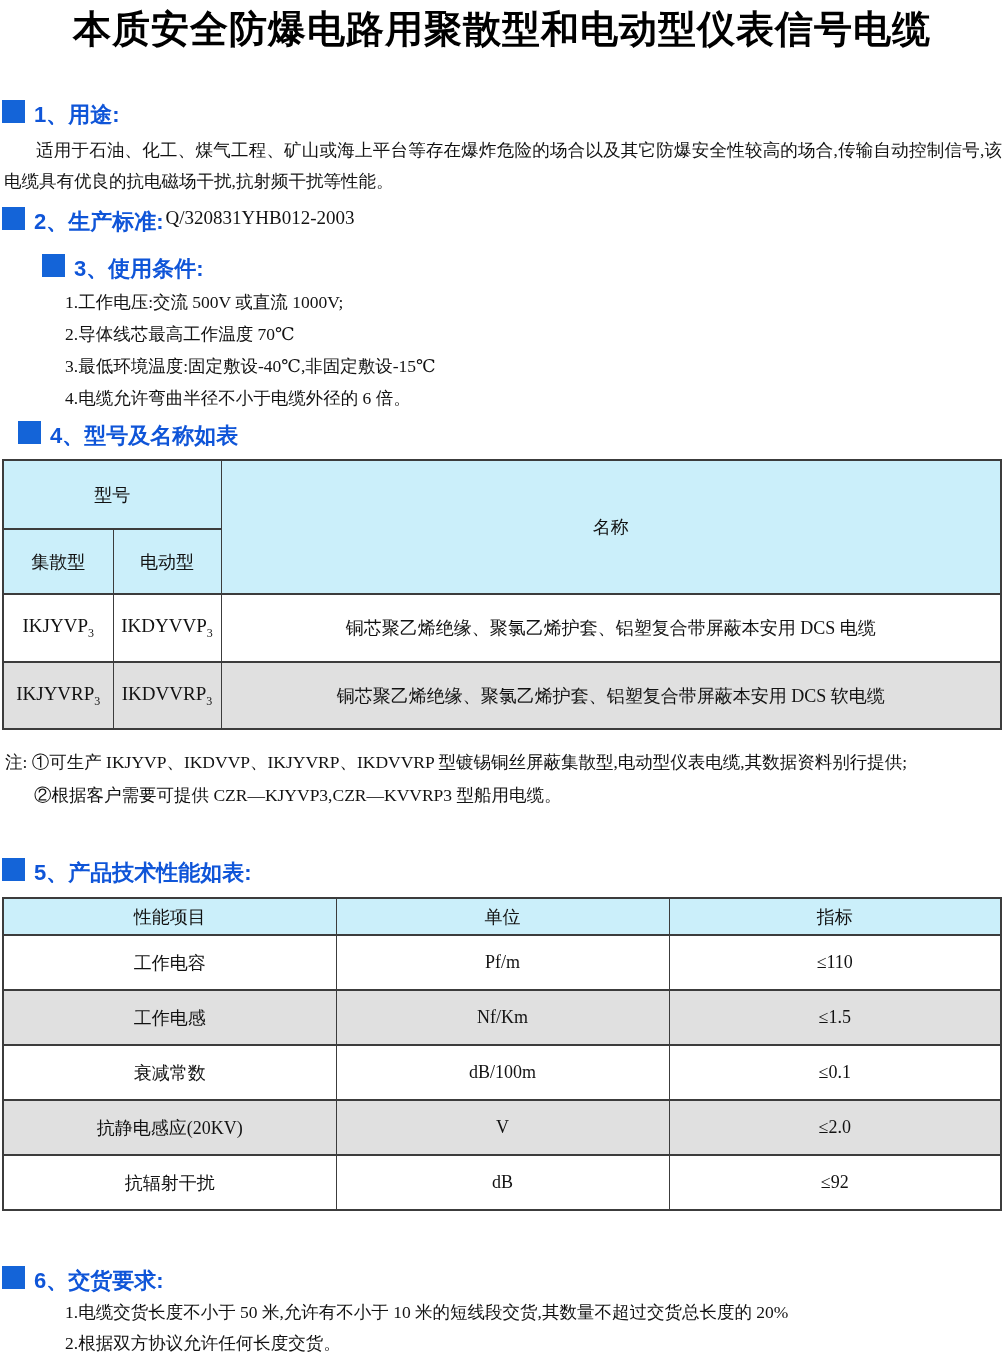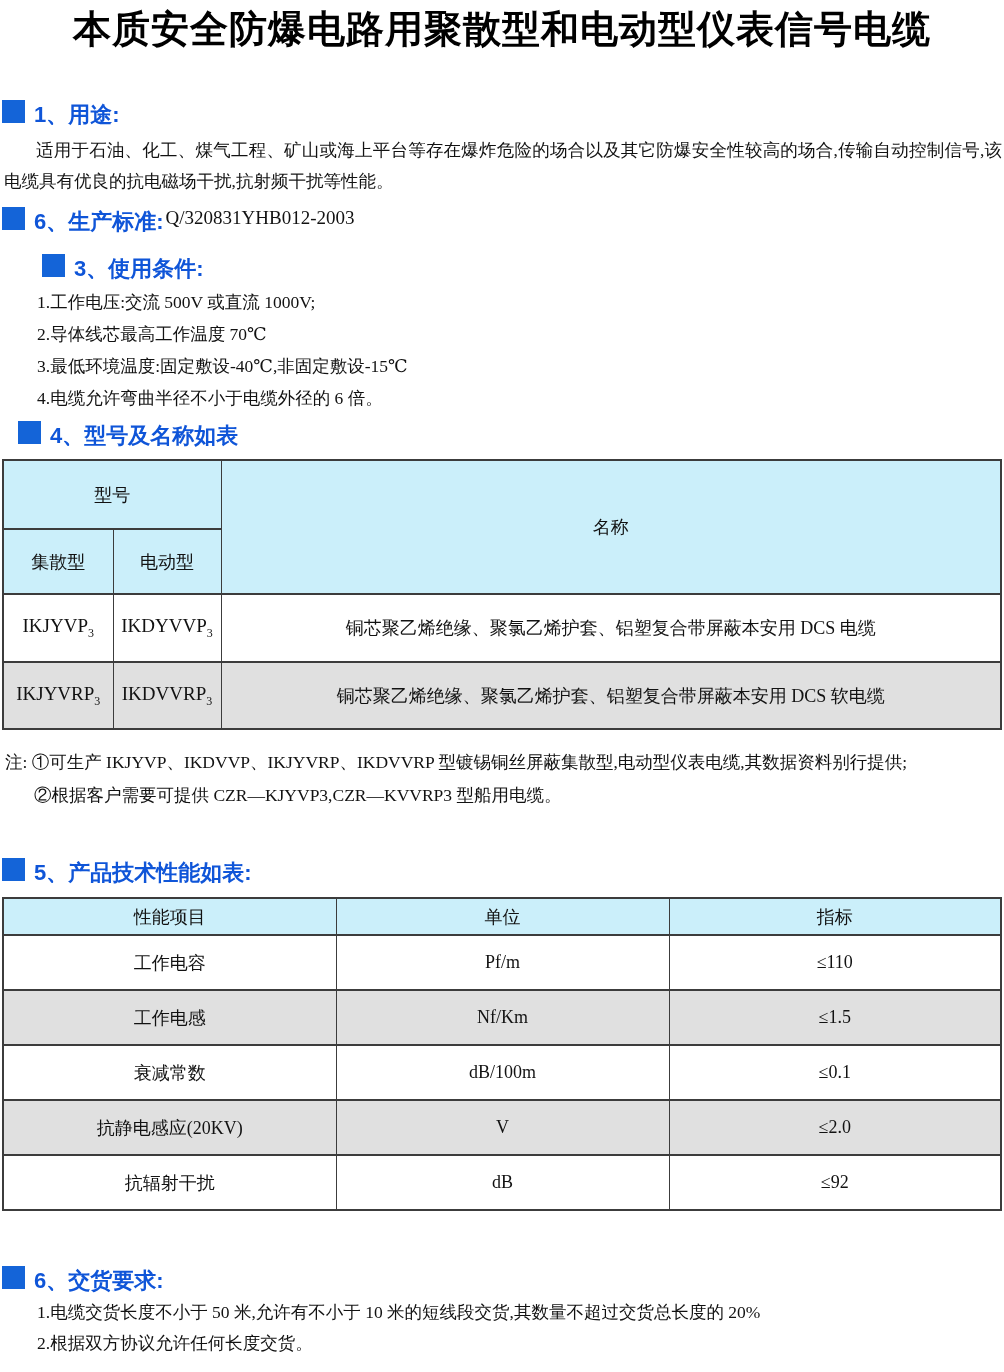--- a/index.html
+++ b/index.html
@@ -29,21 +29,21 @@
     font-family:"Liberation Serif","DejaVu Serif",serif;
     font-weight:normal;font-size:19px;color:#121212;margin-left:2px;
   }
 
   .para{
     position:absolute;left:4px;right:2px;
     font-size:17.5px;line-height:31px;text-indent:32px;text-align:justify;
   }
 
   .plain-list{position:absolute;left:37px;right:10px;font-size:17.5px;}
-  .plain-list .li{line-height:32px;}
+  .plain-list .li{line-height:32px;margin-left:28px;}
   .plain-list.tight .li{line-height:31px;}
 
   table{border-collapse:collapse;table-layout:fixed;}
   .tbl{
     position:absolute;left:2px;width:1000px;
     font-size:18px;color:#121212;
   }
   .tbl th,.tbl td{
     border-left:1px solid #3c3c3c;border-top:2px solid #3c3c3c;
     text-align:center;vertical-align:middle;
@@ -66,21 +66,21 @@
   <div class="doc-title">本质安全防爆电路用聚散型和电动型仪表信号电缆</div>
 
   <div class="sec-heading" style="top:100px;">
     <span class="sec-square"></span>
     <span>1、用途:</span>
   </div>
   <div class="para" style="top:135px;">适用于石油、化工、煤气工程、矿山或海上平台等存在爆炸危险的场合以及其它防爆安全性较高的场合,传输自动控制信号,该电缆具有优良的抗电磁场干扰,抗射频干扰等性能。</div>
 
   <div class="sec-heading" style="top:207px;">
     <span class="sec-square"></span>
-    <span>6、生产标准:</span>
+    <span>2、生产标准:</span>
     <span class="sec-value">Q/320831YHB012-2003</span>
   </div>
 
   <div class="sec-heading" style="top:254px;margin-left:40px;">
     <span class="sec-square"></span>
     <span>3、使用条件:</span>
   </div>
   <div class="plain-list" style="top:286px;">
     <div class="li">1.工作电压:交流 500V 或直流 1000V;</div>
     <div class="li">2.导体线芯最高工作温度 70℃</div>

